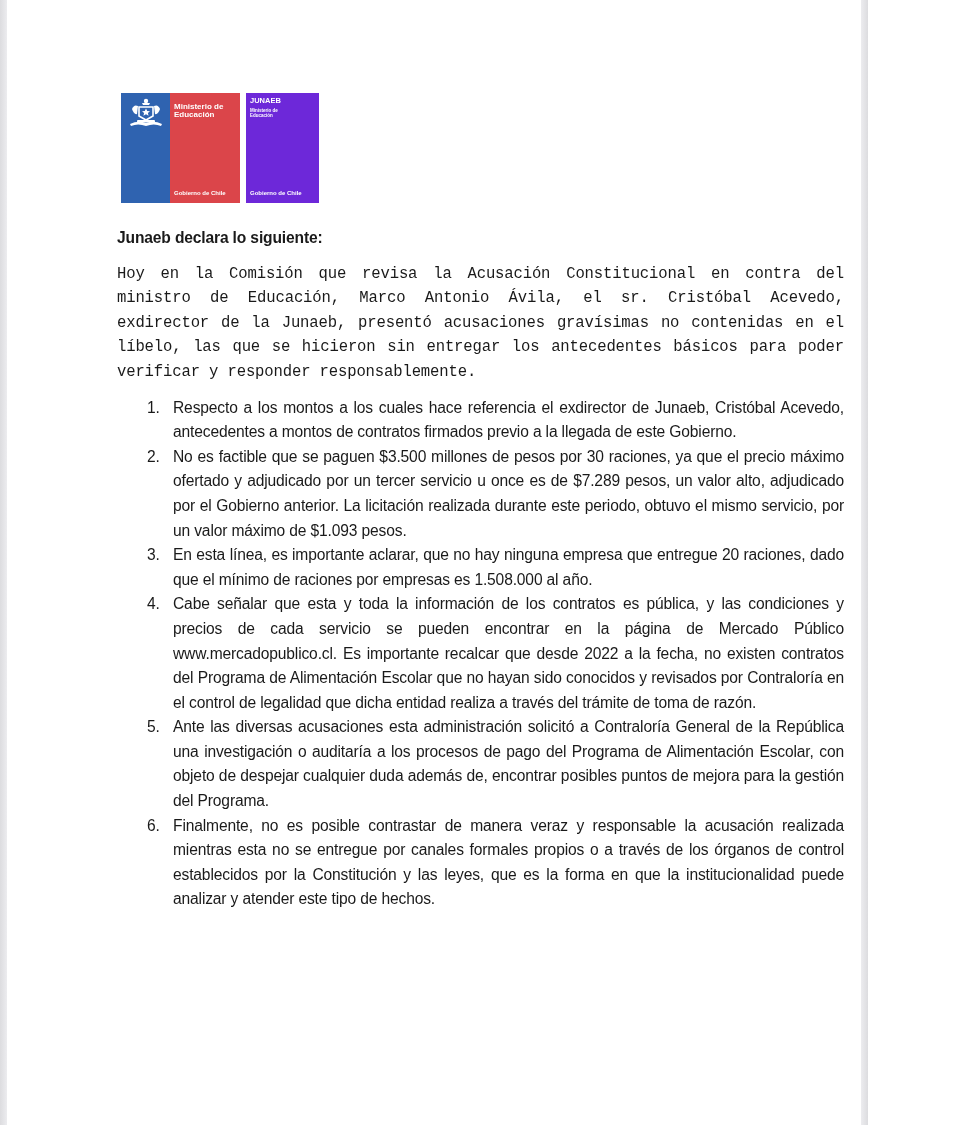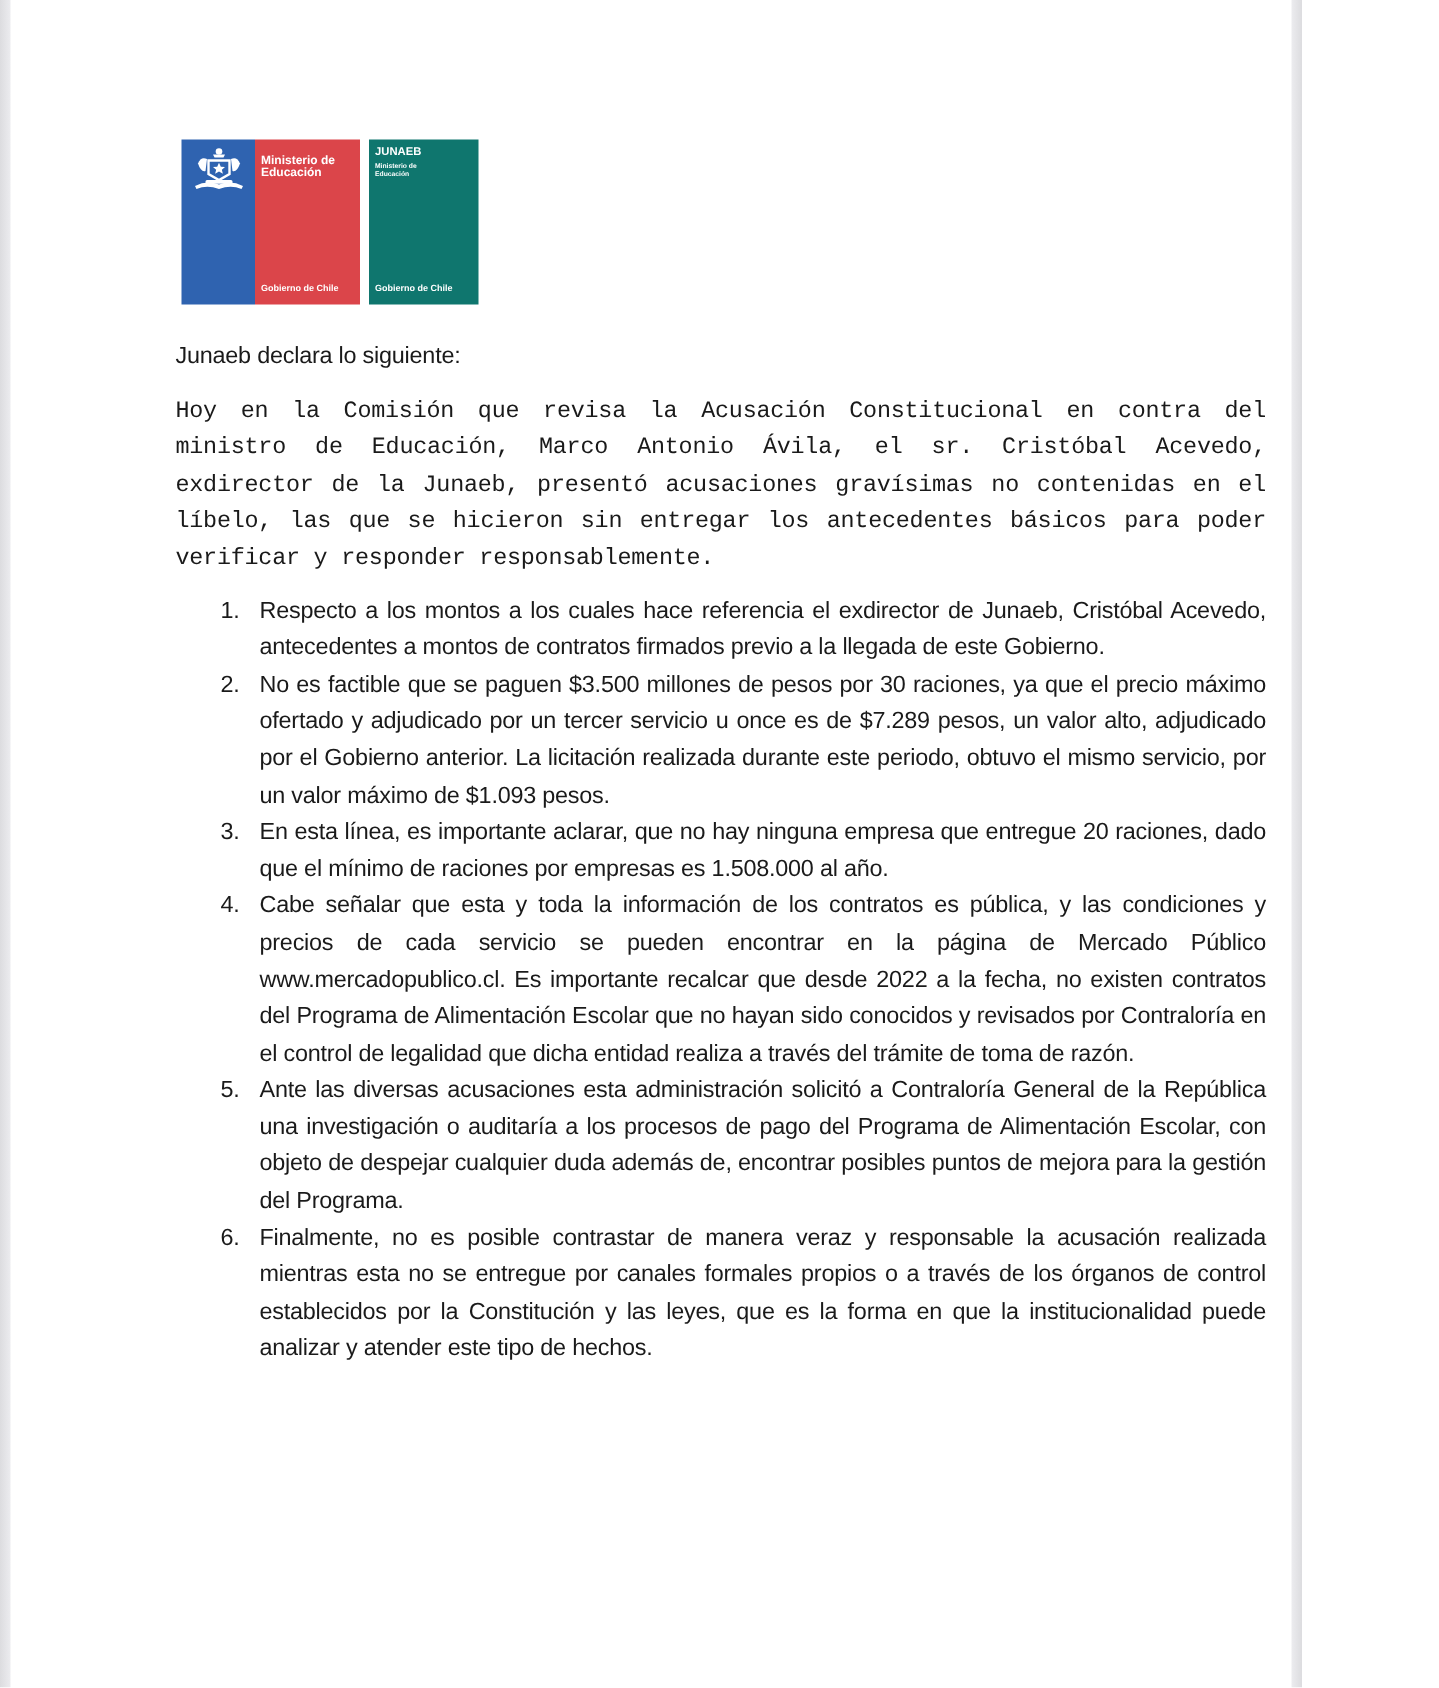--- a/index.html
+++ b/index.html
@@ -50,21 +50,21 @@
   .logo-red {
     position: absolute;
     left: 49px; top: 0;
     width: 70px; height: 110px;
     background: #db454a;
   }
   .logo-junaeb {
     position: absolute;
     left: 125px; top: 0;
     width: 73px; height: 110px;
-    background: #0f766e;
+    background: #6d28d9;
   }
   .crest {
     position: absolute;
     left: 7px; top: 4px;
     width: 36px; height: 32px;
   }
   .logo-text {
     position: absolute;
     color: #ffffff;
     font-family: "Liberation Sans", sans-serif;
@@ -100,21 +100,21 @@
     top: 226px;
     width: 727px;
     font-family: "Liberation Sans", sans-serif;
     font-size: 15.6px;
     line-height: 24.6px;
     color: #1a1a1a;
     text-align: justify;
     letter-spacing: -0.15px;
   }
   .heading {
-    font-weight: normal;
+    font-weight: bold;
     margin: 0 0 11px 0;
   }
   .para {
     margin: 0 0 11px 0;
     font-family: Liberation Mono, monospace;
   }
   .list {
     margin: 11px 0 0 0;
     padding: 0;
     list-style: none;

